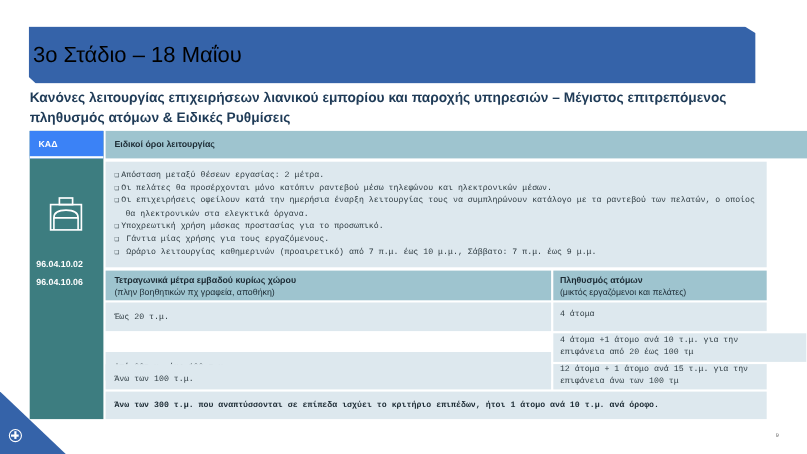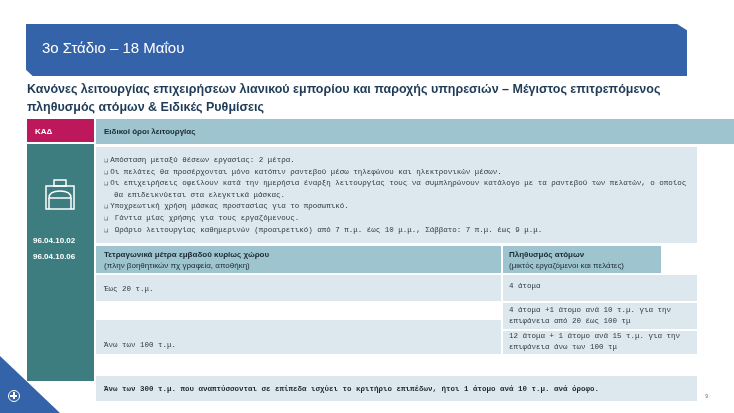--- a/index.html
+++ b/index.html
@@ -1,22 +1,22 @@
 <!DOCTYPE html>
 <html><head>
 <meta charset="utf-8">
 <style>
   * { box-sizing: border-box; margin: 0; padding: 0; }
   body { width: 734px; height: 413px; background: #ffffff; position: relative; overflow: hidden; font-family: "Liberation Sans", sans-serif; }
   .title-bar { position: absolute; left: 26px; top: 24px; width: 661px; height: 52px; background: #3563a9;
     clip-path: polygon(0 0, 98.5% 0, 100% 12%, 100% 100%, 1% 100%, 0 88%); }
-  .title-bar span { position: absolute; left: 16px; top: 15px; color: #ffffff; font-size: 15px; }
+  .title-bar span { position: absolute; left: 4px; top: 15px; color: #000000; font-size: 20px; }
   .subtitle { position: absolute; left: 27px; top: 80px; width: 660px; color: #1f3b57; font-weight: bold; font-size: 12.5px; line-height: 18px; }
   .kad-col { position: absolute; left: 27px; top: 119px; width: 67px; height: 262px; background: #3d7d80; }
-  .kad-header { position: absolute; left: 27px; top: 119px; width: 67px; height: 25px; background: #be185d; color: #fff; font-weight: bold; font-size: 8px; padding: 8px 0 0 8px; border-bottom: 2px solid #fff;}
+  .kad-header { position: absolute; left: 27px; top: 119px; width: 67px; height: 25px; background: #3b82f6; color: #fff; font-weight: bold; font-size: 8px; padding: 8px 0 0 8px; border-bottom: 2px solid #fff;}
   .kad-code { position: absolute; left: 33px; color: #fff; font-weight: bold; font-size: 8px; }
   .bag { position: absolute; left: 43px; top: 178px; width: 34px; height: 32px; }
   .hdr { position: absolute; background: #9ec4cf; color: #1b2a33; font-size: 8px; }
   .cell { position: absolute; background: #dde8ee; color: #2d3a40; font-size: 7.5px; font-family: Liberation Mono, monospace; }
   .rules { left: 96px; top: 147px; width: 601px; height: 96px; padding: 8px 0 0 8px; line-height: 11.6px; }
   .rules .li::before { content: "\2751"; font-size: 7px; margin-right: 2px; }
   .indent { padding-left: 10px; }
   .note { position: absolute; right: 26px; top: 393px; font-size: 5px; color: #666; }
   .emblem { position: absolute; left: 0; top: 356px; width: 60px; height: 57px; background: #3563a9; clip-path: polygon(0 0, 100% 100%, 0 100%); }
   .emblem-circle { position: absolute; left: 8px; top: 390px; width: 12px; height: 12px; border: 1.5px solid #fff; border-radius: 50%; }
@@ -42,35 +42,35 @@
   </svg>
 <div class="kad-code" style="top:236px">96.04.10.02</div>
 <div class="kad-code" style="top:252px">96.04.10.06</div>
 
 <div class="hdr" style="left:96px;top:119px;width:681px;height:25px;padding:8px 0 0 8px;font-weight:bold;">Ειδικοί όροι λειτουργίας</div>
 
 <div class="cell rules">
   <div class="li">Απόσταση μεταξύ θέσεων εργασίας: 2 μέτρα.</div>
   <div class="li">Οι πελάτες θα προσέρχονται μόνο κατόπιν ραντεβού μέσω τηλεφώνου και ηλεκτρονικών μέσων.</div>
   <div class="li">Οι επιχειρήσεις οφείλουν κατά την ημερήσια έναρξη λειτουργίας τους να συμπληρώνουν κατάλογο με τα ραντεβού των πελατών, ο οποίος</div>
-  <div class="indent">θα επιδεικνύεται στα ελεγκτικά μάσκας.</div>
+  <div class="indent">θα ηλεκτρονικών στα ελεγκτικά όργανα.</div>
   <div class="li">Υποχρεωτική χρήση μάσκας προστασίας για το προσωπικό.</div>
   <div class="li"> Γάντια μίας χρήσης για τους εργαζόμενους.</div>
   <div class="li"> Ωράριο λειτουργίας καθημερινών (προαιρετικό) από 7 π.μ. έως 10 μ.μ., Σάββατο: 7 π.μ. έως 9 μ.μ.</div>
 </div>
 
 <div class="hdr" style="left:96px;top:246px;width:405px;height:27px;padding:3px 0 0 8px;line-height:11px;"><b>Τετραγωνικά μέτρα εμβαδού κυρίως χώρου</b><br><span>(πλην βοηθητικών πχ γραφεία, αποθήκη)</span></div>
-<div class="hdr" style="left:503px;top:246px;width:158px;height:27px;padding:3px 0 0 6px;line-height:11px;"><b>Πληθυσμός ατόμων</b><br><span>(μικτός εργαζόμενοι και πελάτες)</span></div>
+<div class="hdr" style="left:503px;top:246px;width:194px;height:27px;padding:3px 0 0 6px;line-height:11px;"><b>Πληθυσμός ατόμων</b><br><span>(μικτός εργαζόμενοι και πελάτες)</span></div>
 
 <div class="cell" style="left:96px;top:275px;width:405px;height:26px;padding:10px 0 0 8px;">Έως 20 τ.μ.</div>
 <div class="cell" style="left:503px;top:275px;width:194px;height:26px;padding:7px 0 16px 6px;">4 άτομα</div>
 
 <div class="cell" style="left:96px;top:320px;width:405px;height:26px;padding:10px 0 0 8px;">Από 20τ.μ. έως 100 τ.μ.</div>
-<div class="cell" style="left:503px;top:303px;width:194px;height:26px;padding:2px 0 2px 6px;line-height:11px;"><span>4 άτομα +1 άτομο ανά 10 τ.μ. για την</span><br><span>επιφάνεια από 20 έως 100 τμ</span></div>
+<div class="cell" style="left:503px;top:303px;width:230px;height:26px;padding:2px 0 2px 6px;line-height:11px;"><span>4 άτομα +1 άτομο ανά 10 τ.μ. για την</span><br><span>επιφάνεια από 20 έως 100 τμ</span></div>
 
 <div class="cell" style="left:96px;top:331px;width:405px;height:23px;padding:10px 0 0 8px;">Άνω των 100 τ.μ.</div>
 <div class="cell" style="left:503px;top:331px;width:194px;height:23px;padding:0 0 0 6px;line-height:11px;"><span>12 άτομα + 1 άτομο ανά 15 τ.μ. για την</span><br><span>επιφάνεια άνω των 100 τμ</span></div>
 
-<div class="cell" style="left:96px;top:376px;width:601px;height:25px;padding:9px 0 0 8px;font-weight:bold;color:#1b2a33;">Άνω των 300 τ.μ. που αναπτύσσονται σε επίπεδα ισχύει το κριτήριο επιπέδων, ήτοι 1 άτομο ανά 10 τ.μ. ανά όροφο.</div>
+<div class="cell" style="left:96px;top:356px;width:601px;height:25px;padding:9px 0 0 8px;font-weight:bold;color:#1b2a33;">Άνω των 300 τ.μ. που αναπτύσσονται σε επίπεδα ισχύει το κριτήριο επιπέδων, ήτοι 1 άτομο ανά 10 τ.μ. ανά όροφο.</div>
 
 <div class="emblem"></div>
 <div class="emblem-circle"></div>
 <div class="note">9</div>
 
 </body></html>

